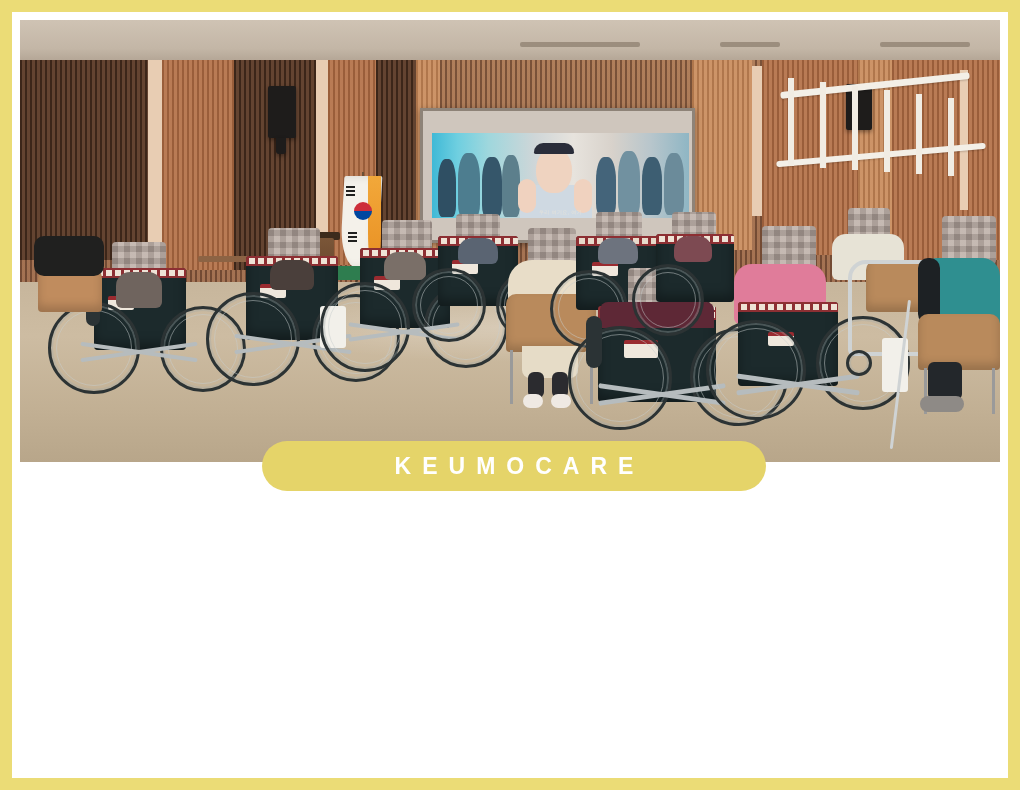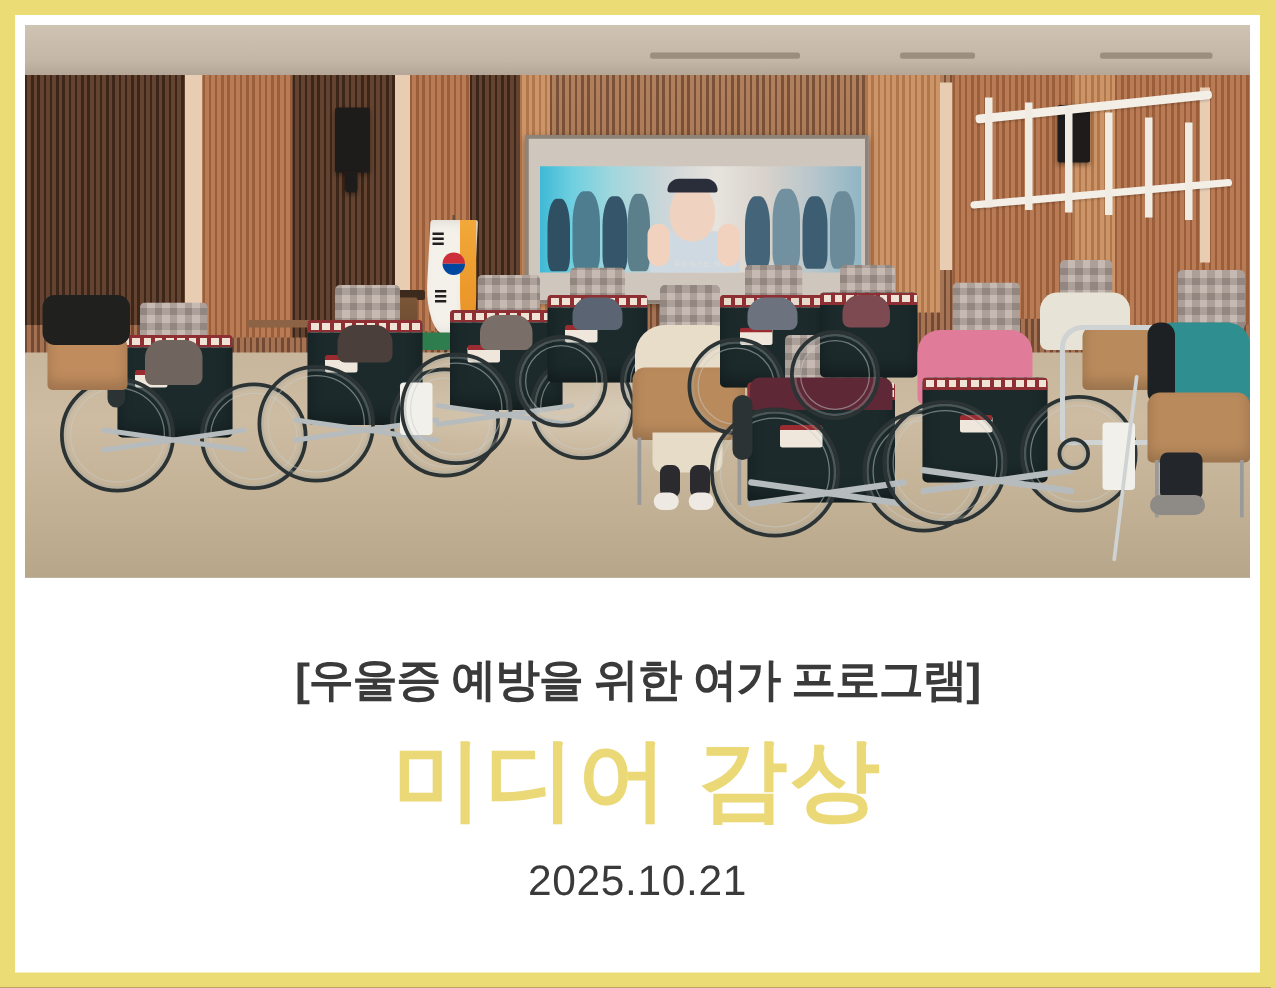--- a/index.html
+++ b/index.html
@@ -434,20 +434,18 @@
       <div class="chair-leg" style="left:972px;top:348px;height:46px;"></div>
       <div class="torso" style="left:908px;top:342px;width:34px;height:38px;background:#23272b;border-radius:6px;"></div>
       <div class="torso" style="left:900px;top:376px;width:44px;height:16px;background:#8e8a86;border-radius:8px;"></div>
       <div class="cane" style="left:888px;top:280px;height:150px;transform:rotate(7deg);"></div>
 
       <div class="chair-wood" style="left:18px;top:248px;width:64px;height:44px;background:#c08c5e;"></div>
       <div class="torso" style="left:14px;top:216px;width:70px;height:40px;background:#20201f;border-radius:10px;"></div>
     </div>
   </div>
 
-
-  <div class="textblock">
-    <div class="subtitle">[우울증 예방을 위한 여가 프로그램]</div>
-    <div class="headline">미디어 감상</div>
-    <div class="date">2025.10.21</div>
+  <div class="badge">
+    <span>KEUMOCARE</span>
   </div>
 
+
 </div>
 
 </body></html>

